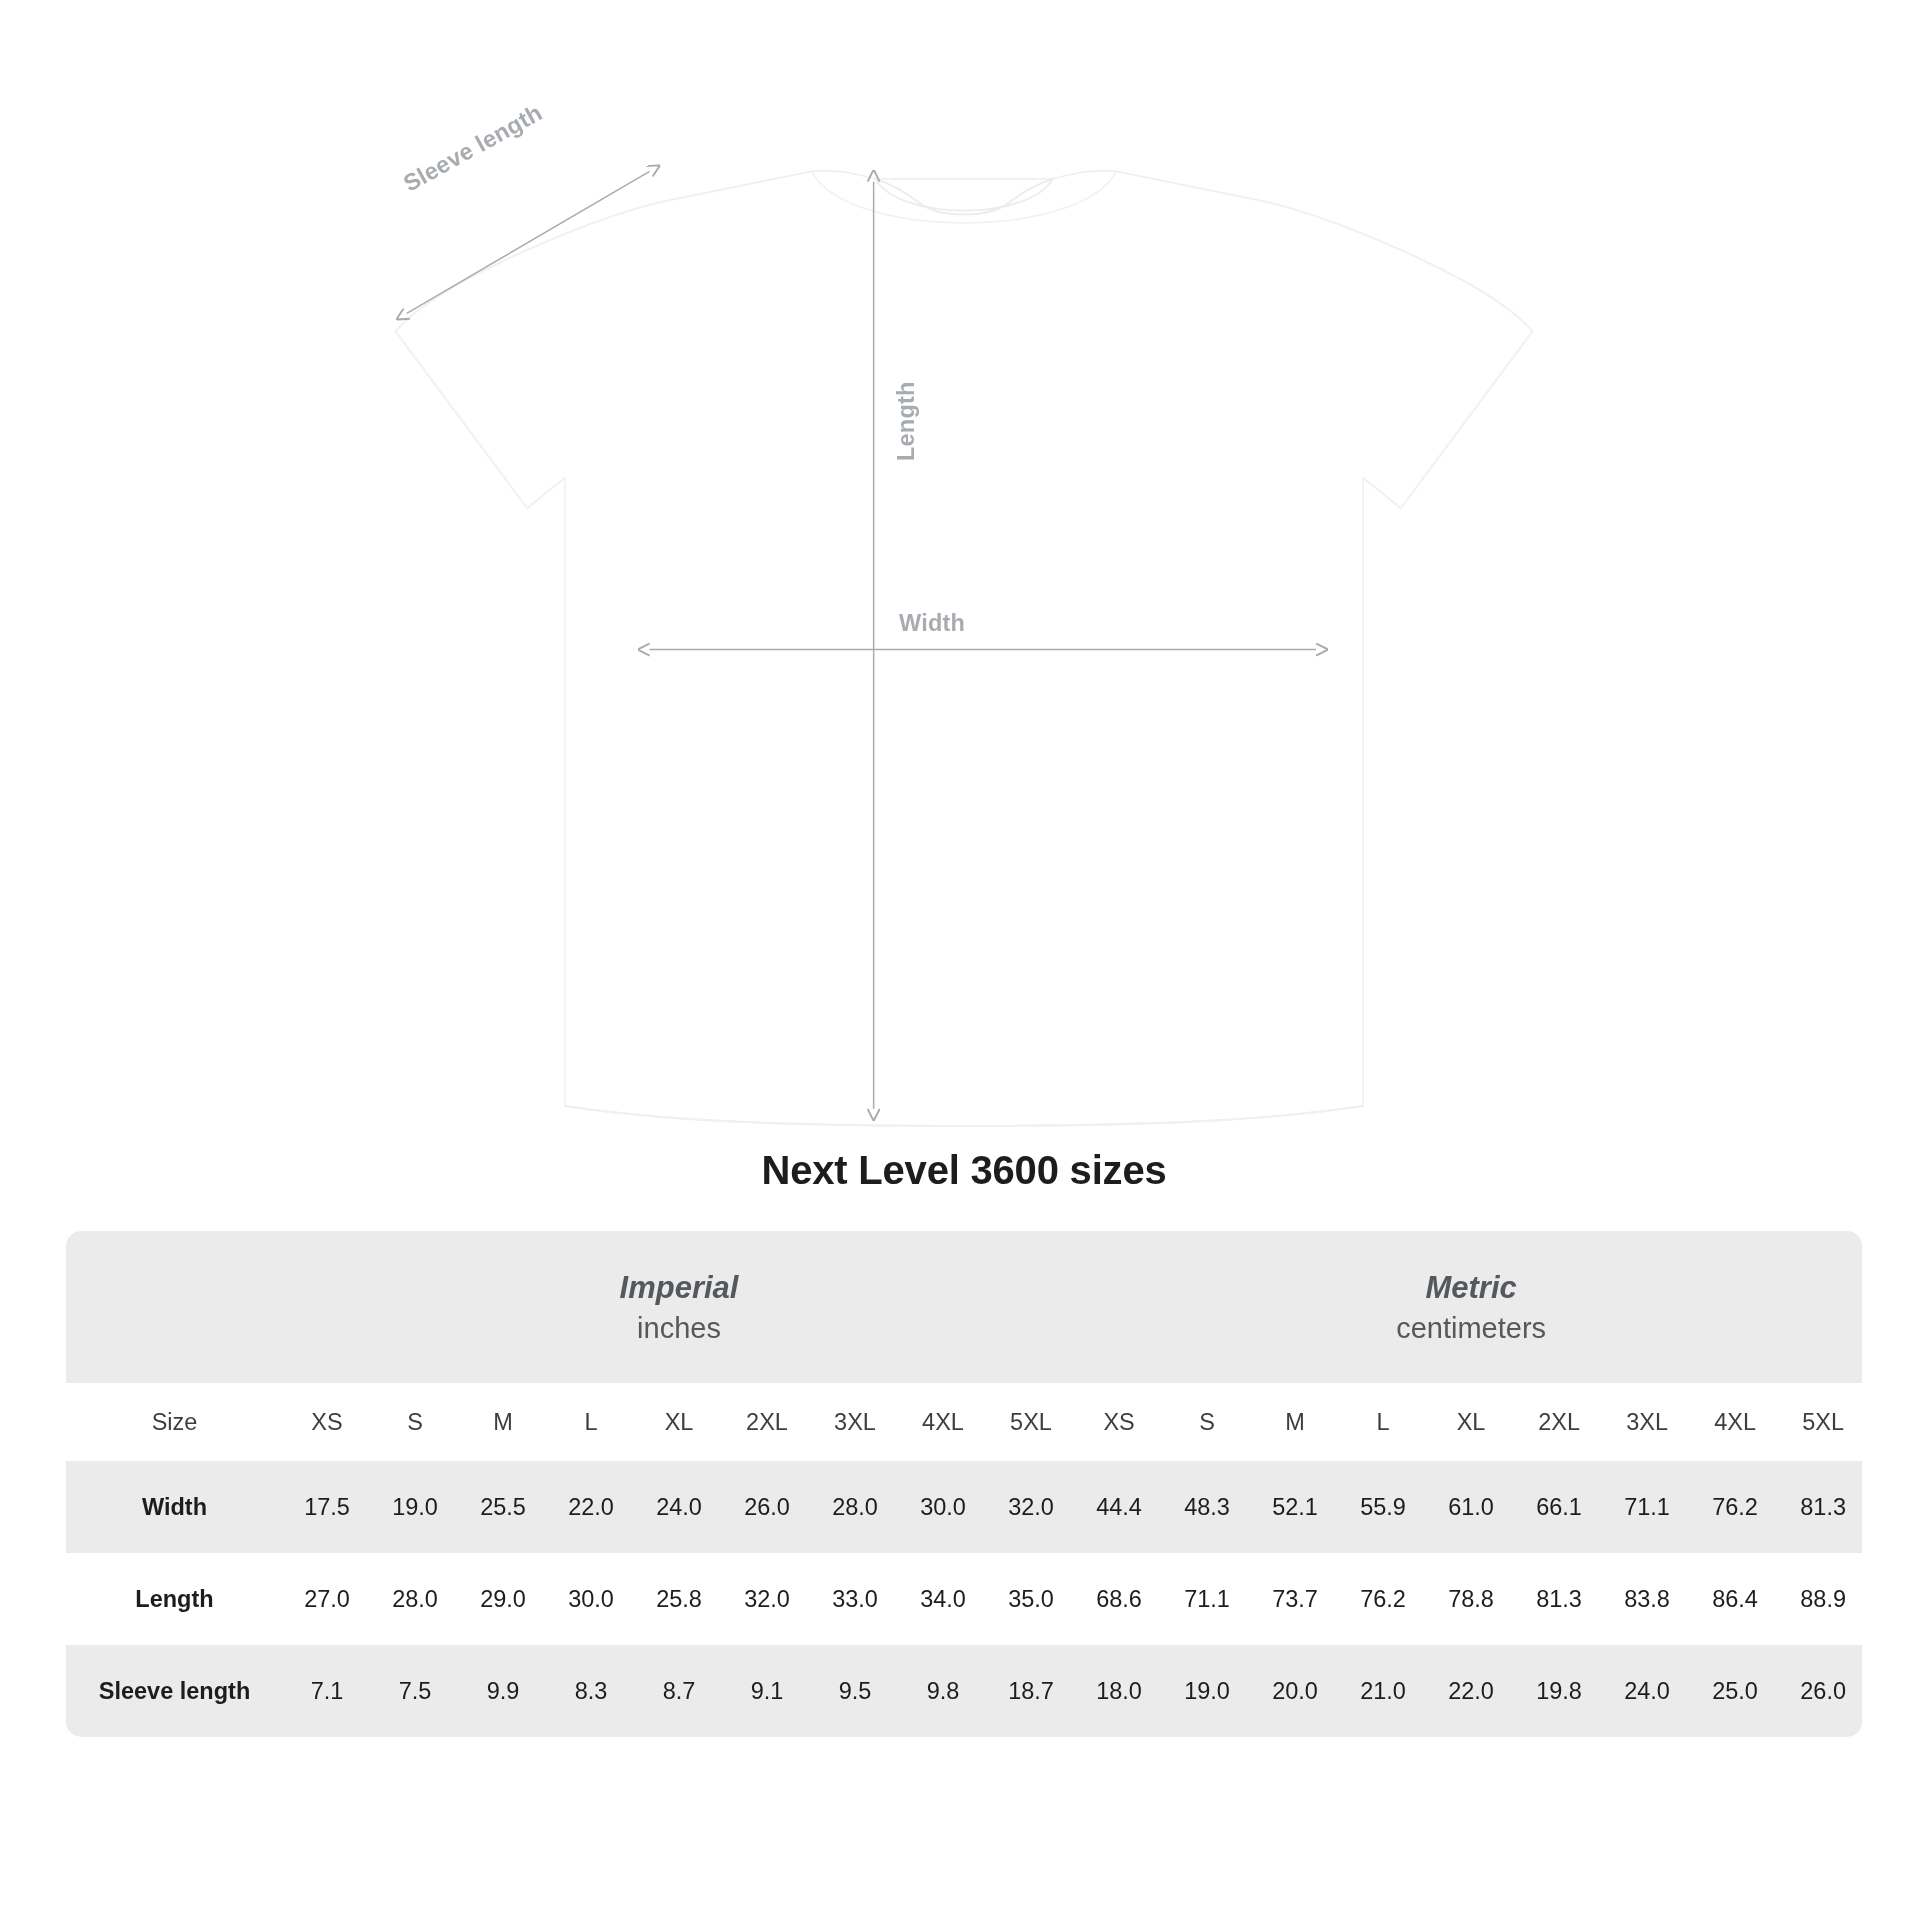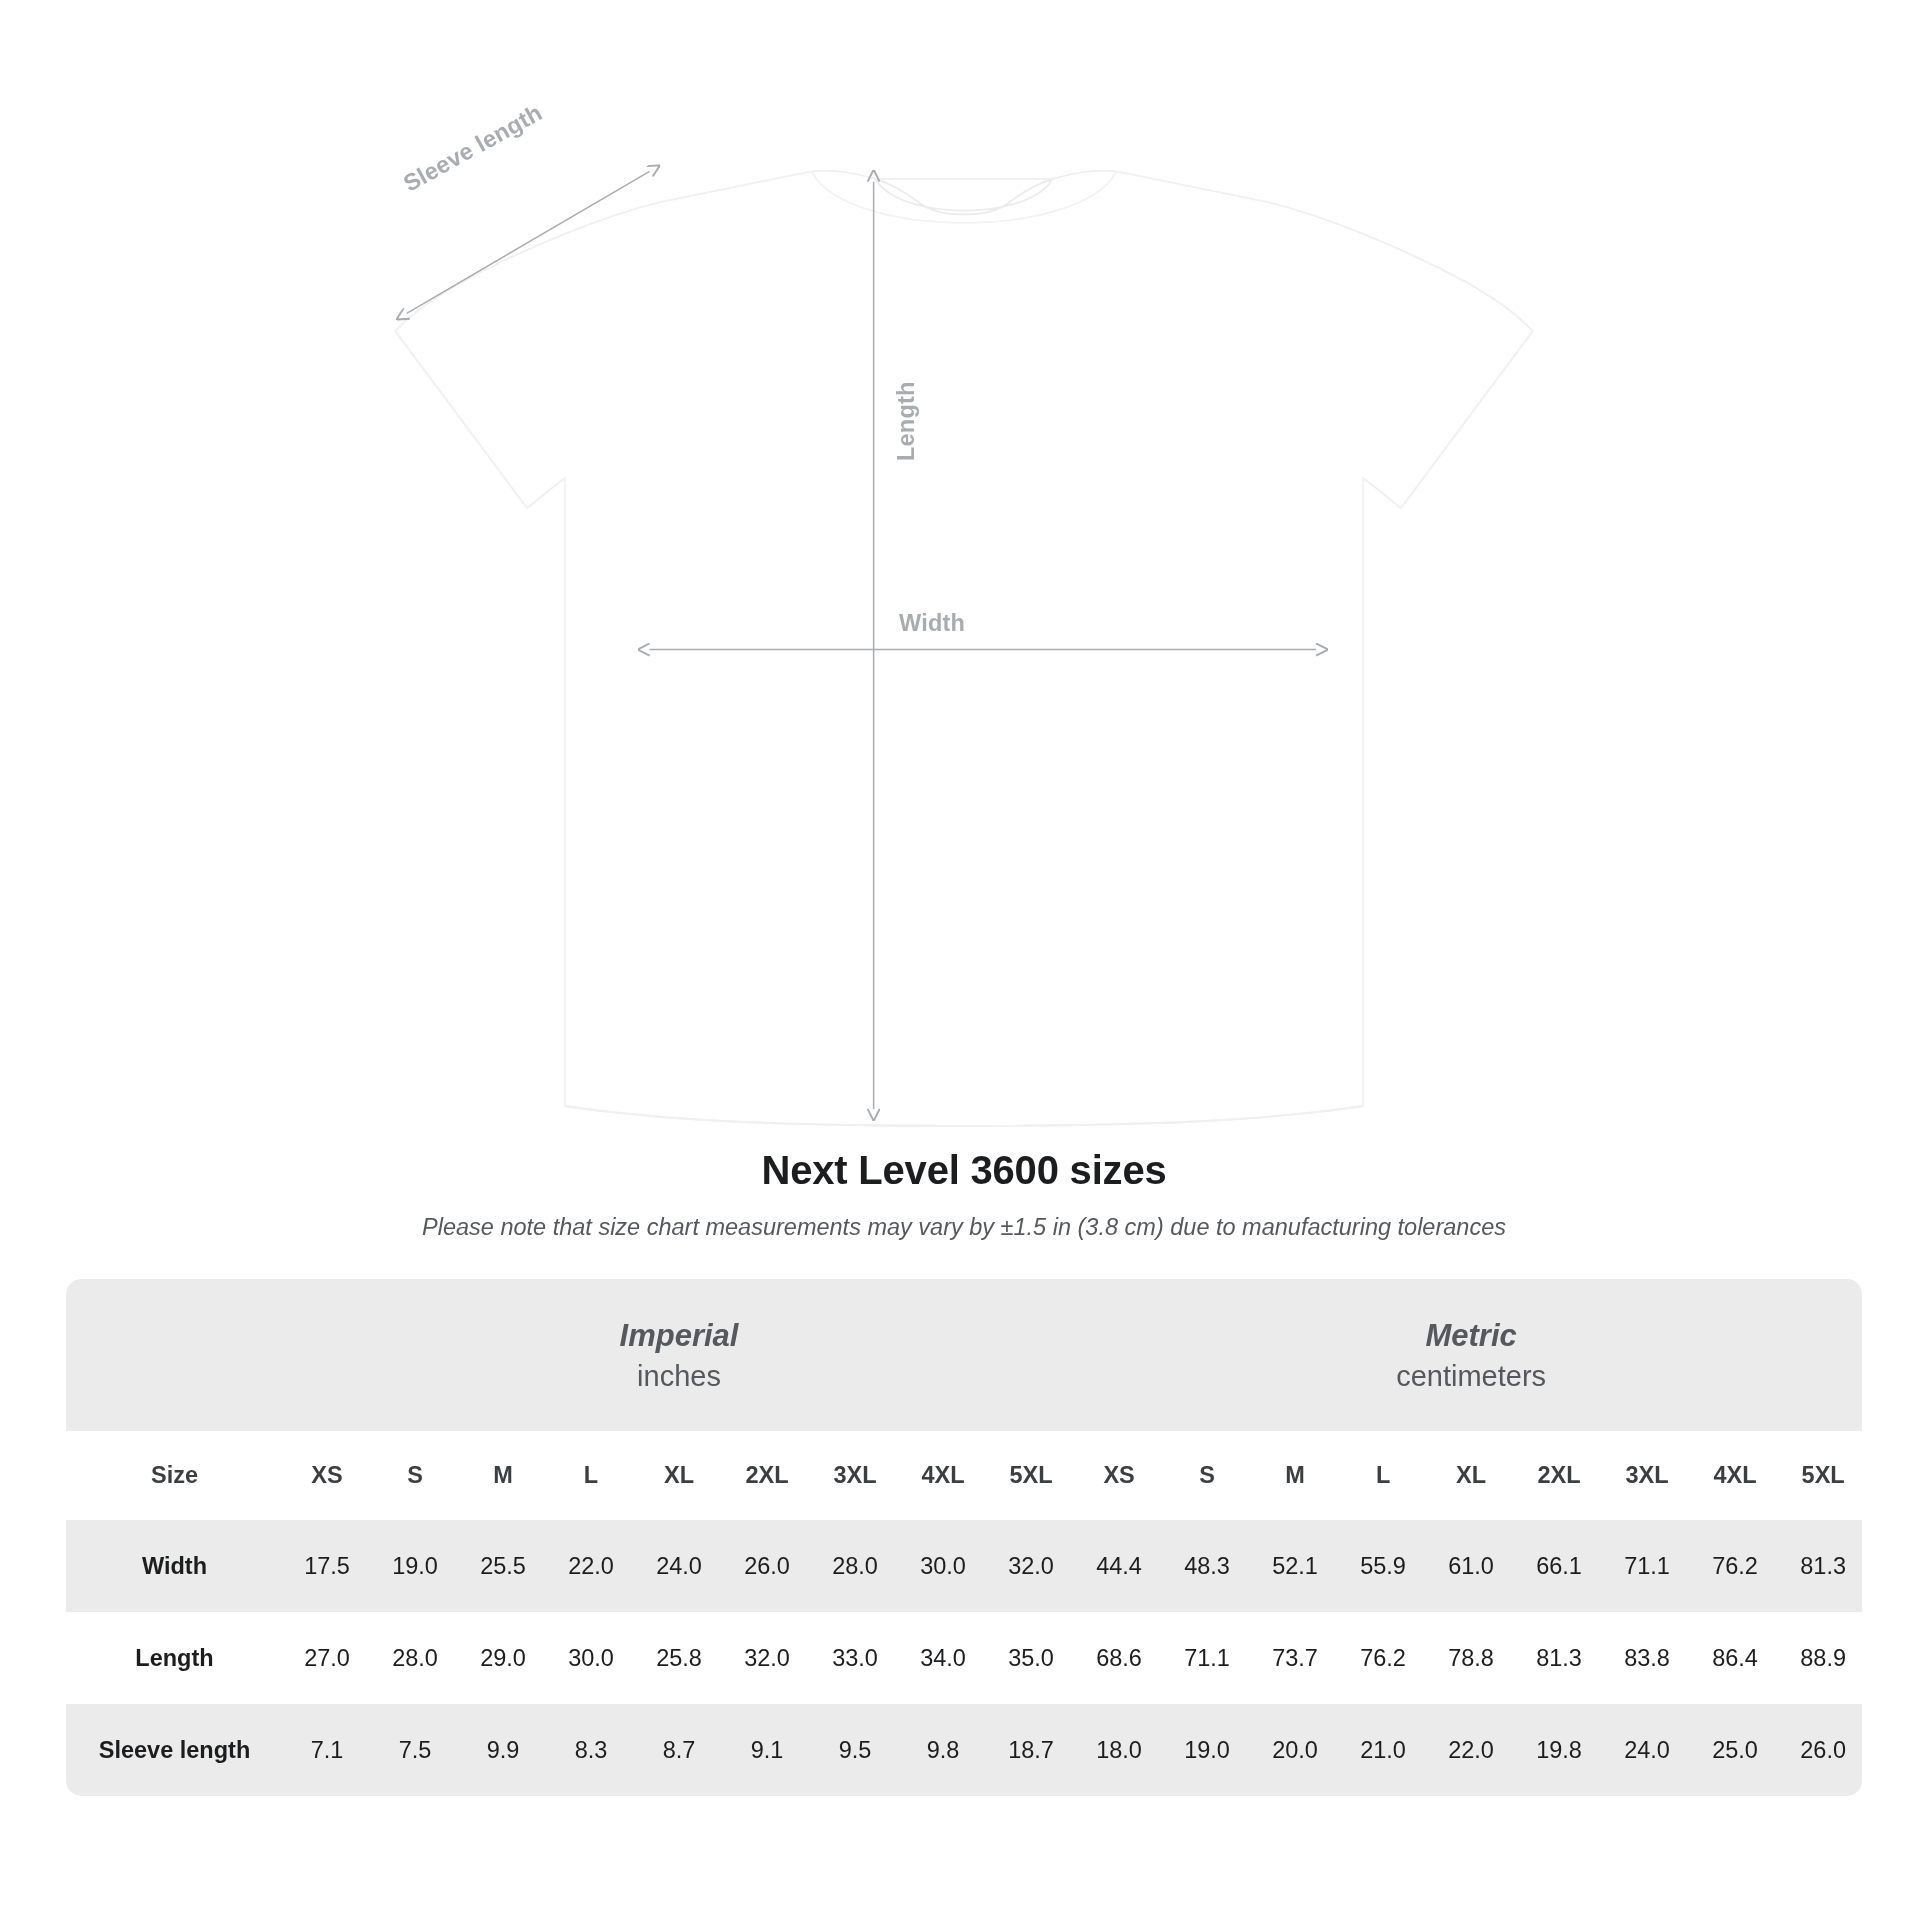--- a/index.html
+++ b/index.html
@@ -111,22 +111,22 @@
     font-size: 29px;
     color: #55585c;
     display: block;
     margin-top: 5.6px;
   }
   .corner-cell {
     background: #ebebeb;
   }
 
   tr.header-row td {
-    height: 89px;
-    font-weight: bold;
+    height: 78px;
+    font-weight: normal;
     color: #3c3f42;
     background: #ffffff;
   }
   tr.header-row td.rowlabel {
     background: #ffffff;
     color: #3c3f42;
   }
   tr.data-row td {
     height: 92px;
     background: #ffffff;
@@ -208,21 +208,20 @@
       <line x1="690" y1="690" x2="1398" y2="690" stroke="#a8acb0" stroke-width="1.6" marker-start="url(#arrowstart)" marker-end="url(#arrowend)"></line>
     </svg>
 
     <div class="dim-label sleeve">Sleeve length</div>
     <div class="dim-label length">Length</div>
     <div class="dim-label width">Width</div>
   </div>
 
   <div class="title-block">
     <h1 class="chart-title">Next Level 3600 sizes</h1>
-    <div class="chart-note">Please note that size chart measurements may vary by ±1.5 in (3.8 cm) due to manufacturing tolerances</div>
   </div>
 
   <div class="table-wrap">
     <table class="size-table">
       <colgroup>
         <col class="col-size">
         <col class="col-val">
           <col class="col-val">
           <col class="col-val">
           <col class="col-val">

